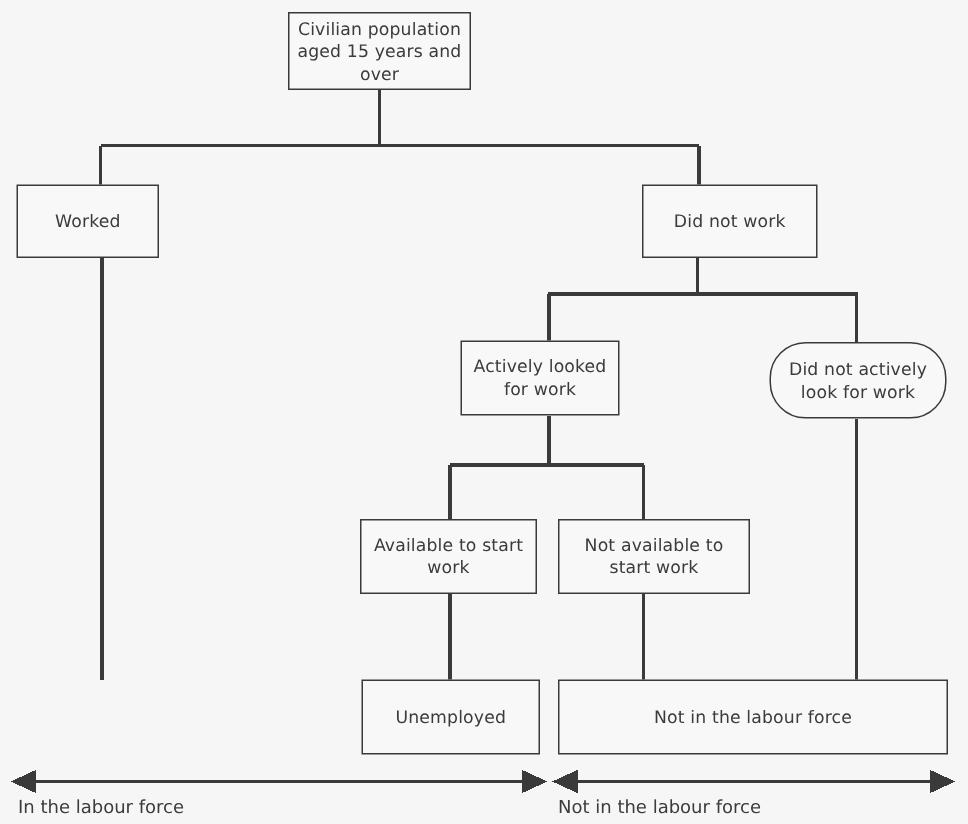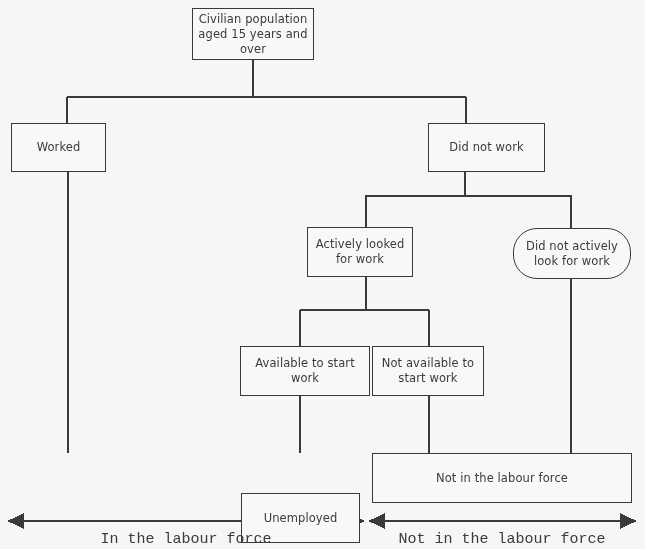--- a/index.html
+++ b/index.html
@@ -41,25 +41,24 @@
     line-height: 15px;
     color: #3b3b3b;
     letter-spacing: 0.1px;
     padding: 2px 4px;
   }
   .node span {
     display: block;
   }
   .axis-label {
     position: absolute;
-    font-size: 15px;
+    font-size: 12px;
     color: #3b3b3b;
-    text-align: center;
+    text-align: left;
     white-space: nowrap;
-    font-family: Liberation Mono, monospace;
   }
 </style>
 </head>
 <body>
 
 <div id="canvas">
 
   <svg class="lines" viewBox="0 0 645 549" shape-rendering="crispEdges">
     <g stroke="#3a3a3a" stroke-width="2.2" fill="none" stroke-linecap="butt">
 
@@ -112,30 +111,30 @@
   </div>
 
   <div class="node" style="left:307px; top:227px; width:106px; height:50px;">
     <span>Actively looked for work</span>
   </div>
 
   <div class="node" style="left:513px; top:228px; width:118px; height:51px;border-radius:24px;">
     <span>Did not actively look for work</span>
   </div>
 
-  <div class="node" style="left:240px; top:346px; width:130px; height:50px;justify-content:flex-end;">
+  <div class="node" style="left:240px; top:346px; width:118px; height:50px;justify-content:flex-end;">
     <span>Available to start work</span>
   </div>
 
-  <div class="node" style="left:372px; top:346px; width:112px; height:50px;text-align:center;">
+  <div class="node" style="left:372px; top:346px; width:128px; height:50px;text-align:center;">
     <span>Not available to start work</span>
   </div>
 
 
-  <div class="node" style="left:241px; top:453px; width:119px; height:50px;margin-top:40px;">
+  <div class="node" style="left:241px; top:453px; width:119px; height:50px;">
     <span>Unemployed</span>
   </div>
 
   <div class="node" style="left:372px; top:453px; width:260px; height:50px;">
     <span>Not in the labour force</span>
   </div>
 
   <div class="axis-label" style="left:12px; top:531px; width:348px;">In the labour force</div>
 
   <div class="axis-label" style="left:372px; top:531px; width:260px;">Not in the labour force</div>

